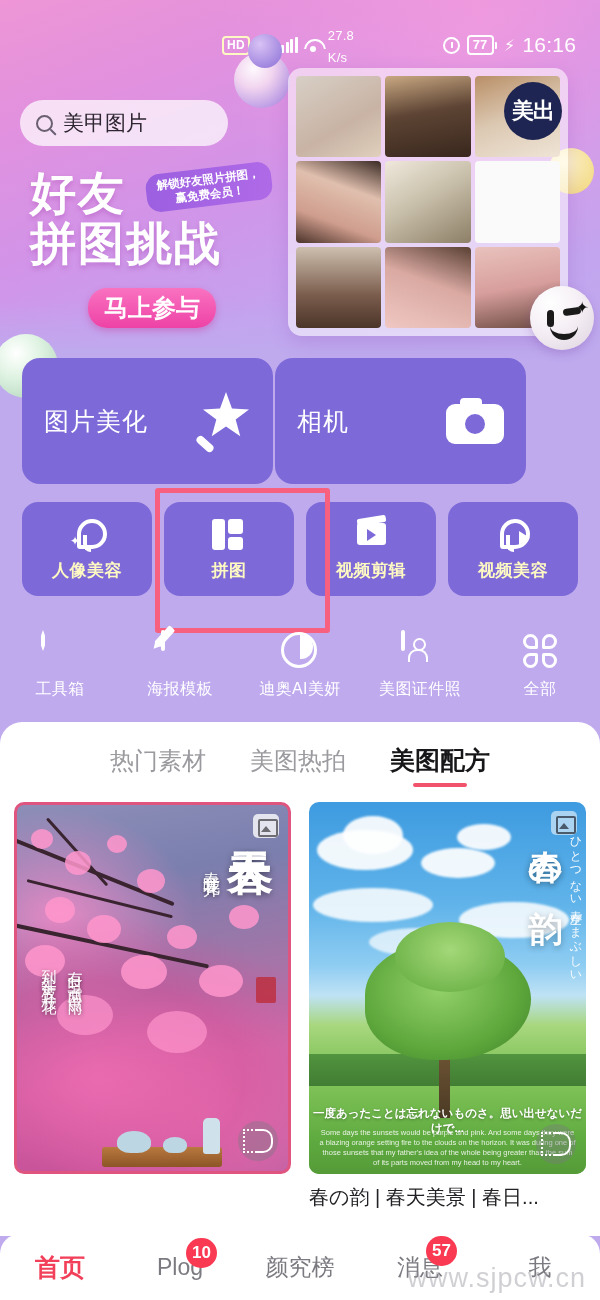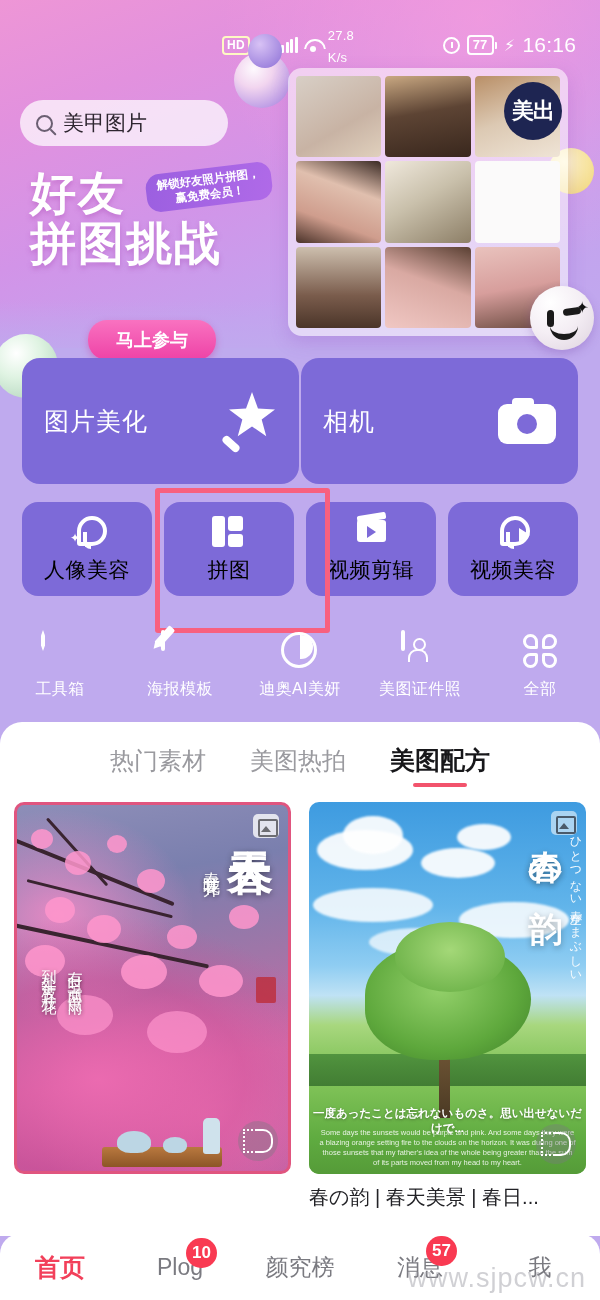--- a/index.html
+++ b/index.html
@@ -86,24 +86,23 @@
   .bn-badge {
     position:absolute; left:146px; top:168px; width:126px; padding:4px 8px;
     background:linear-gradient(105deg,#9B5FE0,#B06AE8);
     border-radius:14px; transform:rotate(-7deg);
     color:#fff; font-size:11.5px; font-weight:700; line-height:15px;
     text-align:center;
   }
   .bn-cta {
     position:absolute; left:88px; top:288px; width:128px; height:40px;
     background:linear-gradient(180deg,#F972C0,#EE42A6);
-    border-radius:19px; color:#fff; font-size:18px; font-weight:700;
+    border-radius:19px; color:#fff; font-size:24px; font-weight:700;
     display:flex; align-items:center; justify-content:center;
     box-shadow:0 3px 7px rgba(200,40,140,.35);
-    margin-top:32px;
   }
 
   
   .puzzle-wrap {
     position:absolute; left:288px; top:68px; width:280px; height:268px;
     background:rgba(255,255,255,.55); border-radius:14px; padding:8px;
     box-shadow:0 6px 18px rgba(130,70,180,.22);
   }
   .puzzle-grid {
     width:100%; height:100%;
@@ -145,21 +144,21 @@
     box-shadow:0 4px 10px rgba(110,60,160,.25);
   }
   .sm-eye { position:absolute; width:7px;height:17px;background:#1a1a1a;border-radius:4px; }
   .sm-eye.l { left:17px; top:24px; }
   .sm-eye.r { left:33px; top:22px; width:18px;height:7px;transform:rotate(-8deg); }
   .sm-mouth { position:absolute; left:20px; top:40px; width:28px;height:14px;
     border-bottom:6px solid #1a1a1a; border-radius:0 0 16px 16px; }
   .sm-spark { position:absolute; right:5px; top:12px; color:#141414; font-size:16px; }
 
   
-  .big-row { position:absolute; left:22px; top:358px; width:556px;
+  .big-row { position:absolute; left:22px; top:358px; width:504px;
     display:flex; gap:2px;border-radius:19px; }
   .bigcard {
     flex:1; height:126px; background:#7D6AD8; border-radius:18px;
     display:flex; align-items:center; padding:0 22px;
     justify-content:space-between;
   }
   .bigcard .lbl { color:#fff; font-size:25px; font-weight:500; letter-spacing:1px;}
   .wand { position:relative; width:58px;height:58px; }
   .star {
     position:absolute; left:10px; top:0; width:46px;height:46px; background:#fff;
@@ -176,21 +175,21 @@
     background:#7D6AD8; border-radius:50%; }
 
   
   .small-row { position:absolute; left:22px; top:502px; width:556px;
     display:flex; gap:12px; }
   .smallcard {
     flex:1; height:94px; background:#7D6AD8; border-radius:16px;
     display:flex; flex-direction:column; align-items:center; justify-content:center;
     gap:8px; position:relative;
   }
-  .smallcard .lbl { color:#000000; font-size:21px; letter-spacing:.5px; }
+  .smallcard .lbl { color:#fef9c3; font-size:17px; letter-spacing:.5px;font-weight:bold; }
   .sc-ico { width:34px; height:34px; position:relative; }
   
   .ic-face::before{content:"";position:absolute;left:7px;top:2px;width:22px;height:22px;
     border:4px solid #fff;border-radius:50% 50% 50% 10%;}
   .ic-face::after{content:"";position:absolute;left:13px;top:18px;width:4px;height:13px;
     border-left:4px solid #fff;border-bottom:4px solid #fff;border-radius:0 0 0 8px;}
   .ic-spark{position:absolute;left:0;bottom:3px;color:#fff;font-size:12px;}
   
   .ic-grid{display:grid;grid-template-columns:13px 15px;grid-template-rows:15px 13px;gap:3px;
     margin:2px auto;}

